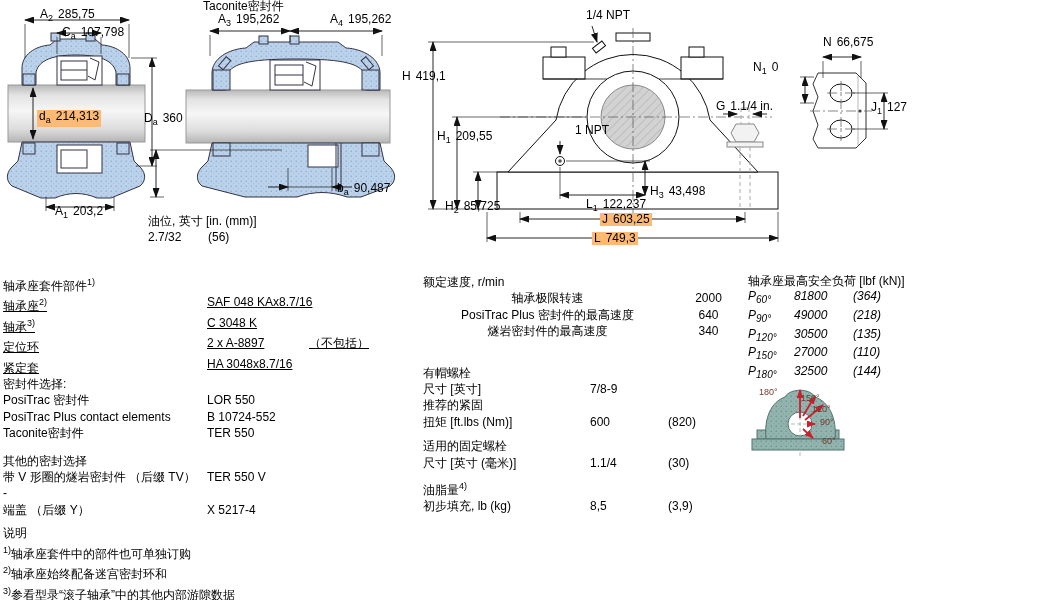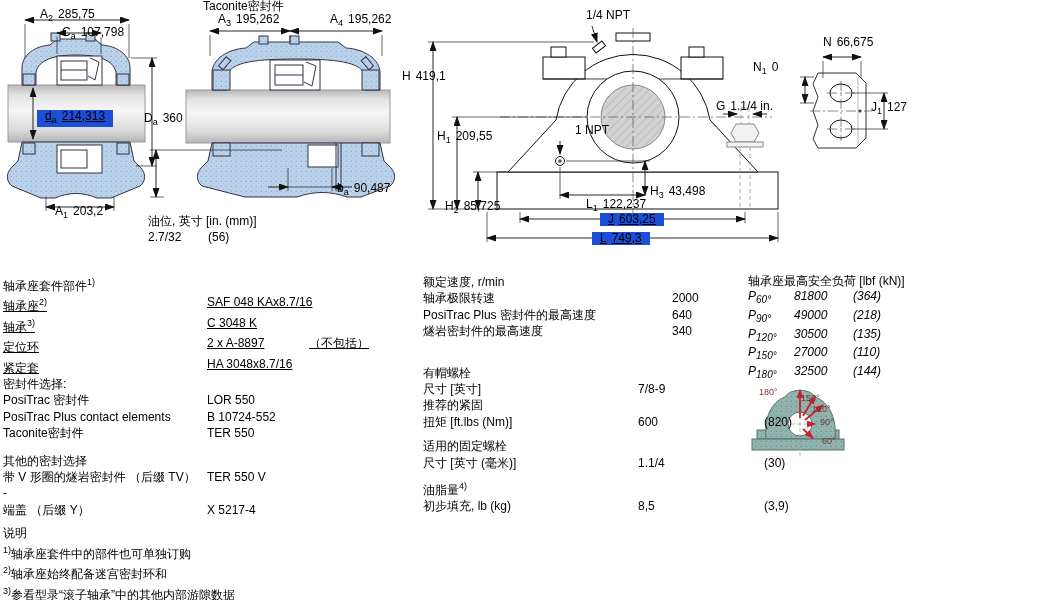--- a/index.html
+++ b/index.html
@@ -1,32 +1,32 @@
 <!DOCTYPE html>
 <html><head>
 <meta charset="utf-8">
 <style>
   html,body{margin:0;padding:0;background:#fff;}
   body{width:1050px;height:600px;position:relative;overflow:hidden;
        font-family:"Liberation Sans","DejaVu Sans",sans-serif;font-size:12px;color:#000;}
   .dim{position:absolute;font-size:12px;white-space:nowrap;line-height:13px;}
   .dim sub{font-size:9px;}
   .dim .v{margin-left:5px;}
-  .wbg{background:#1d4ed8;padding:0 8px;text-decoration:underline;}
+  .wbg{background:#fdba74;padding:0 2px;}
   .ang{position:absolute;font-size:9px;color:#70382f;white-space:nowrap;line-height:9px;}
   .col{position:absolute;line-height:16.4px;}
   .col.rc{line-height:15.3px;}
   .h{font-weight:normal;}
   .h sup{font-size:9px;}
   sup{font-size:9px;}
   .row{display:grid;}
   .gl{grid-template-columns:204px 102px 1fr;text-decoration:underline;}
   .gl2{grid-template-columns:204px 1fr;}
-  .gm1{grid-template-columns:249px 1fr;}
-  .gm2{grid-template-columns:167px 78px 1fr;gap:48px;}
+  .gm1{grid-template-columns:249px 1fr;text-align:center;}
+  .gm2{grid-template-columns:167px 78px 1fr;}
   .gr{grid-template-columns:46px 59px 1fr;font-style:italic;}
   svg{position:absolute;left:0;top:0;}
   .cl{stroke:#555;stroke-width:0.7;stroke-dasharray:10 3 2 3;fill:none;}
   .dm{stroke:#111;stroke-width:0.9;fill:none;}
   .ex{stroke:#222;stroke-width:0.7;fill:none;}
 </style>
 </head>
 <body>
 
 <svg width="1050" height="270">

